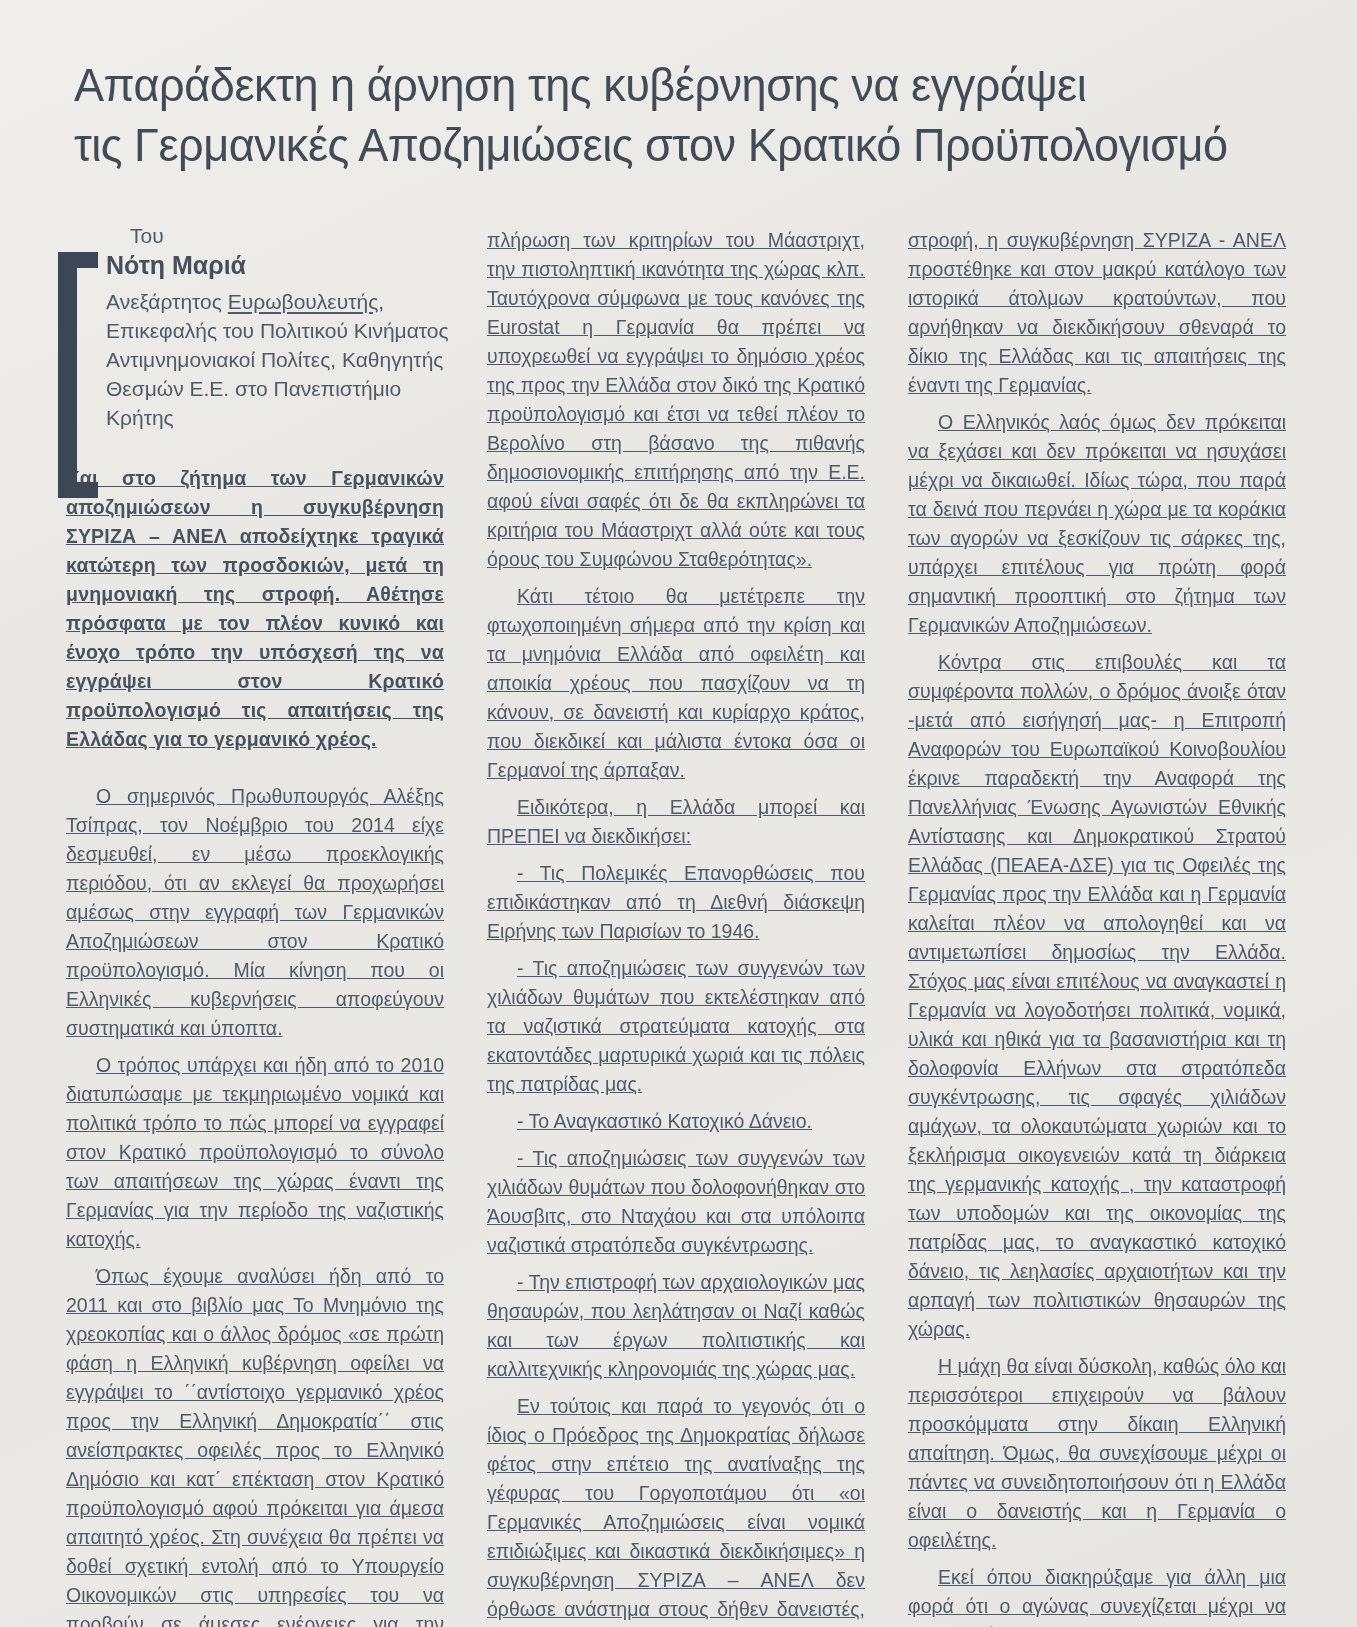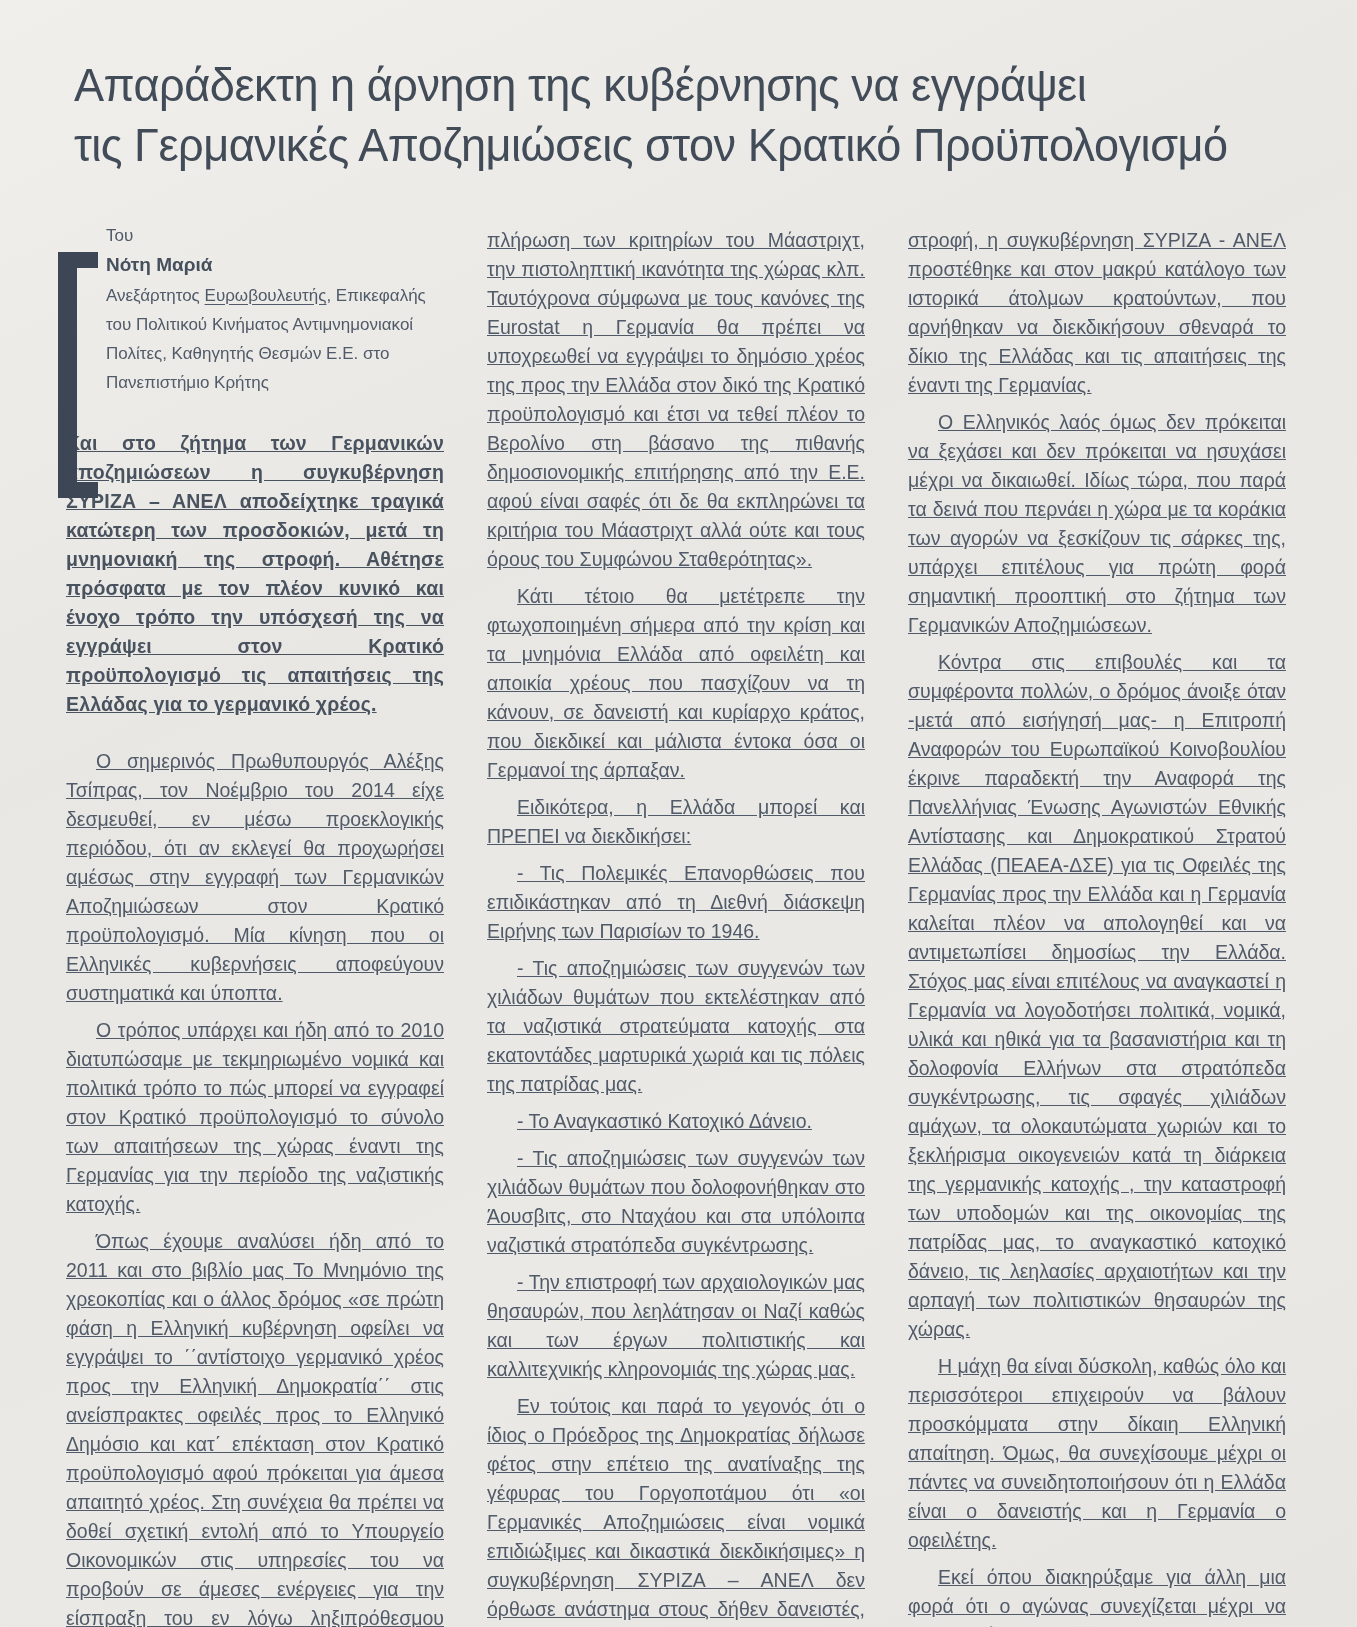--- a/index.html
+++ b/index.html
@@ -43,23 +43,23 @@
     font-weight: 700;
     letter-spacing: 0.2px;
     margin-bottom: 28px;
     color: #49525f;
   }
   .byline {
     position: relative;
     padding: 4px 0 24px 48px;
     text-align: left;
   }
-  .byline-of { font-size: 17px; line-height: 28px; }
-  .byline-author { font-size: 19px; line-height: 30px; font-weight: 700; color: #46505d; }
-  .byline-desc { font-size: 17px; line-height: 29px; margin-top: 1px; }
+  .byline-of { font-size: 21px; line-height: 28px; margin-left: 24px; }
+  .byline-author { font-size: 25px; line-height: 30px; font-weight: 700; color: #46505d; }
+  .byline-desc { font-size: 21px; line-height: 29px; margin-top: 7px; }
   .u { text-decoration: underline; text-underline-offset: 3px; }
   .bracket {
     position: absolute;
     left: 0;
     top: 34px;
     width: 40px;
     height: 246px;
     box-sizing: border-box;
     border-left: 19px solid #3d4654;
     border-top: 16px solid #3d4654;

